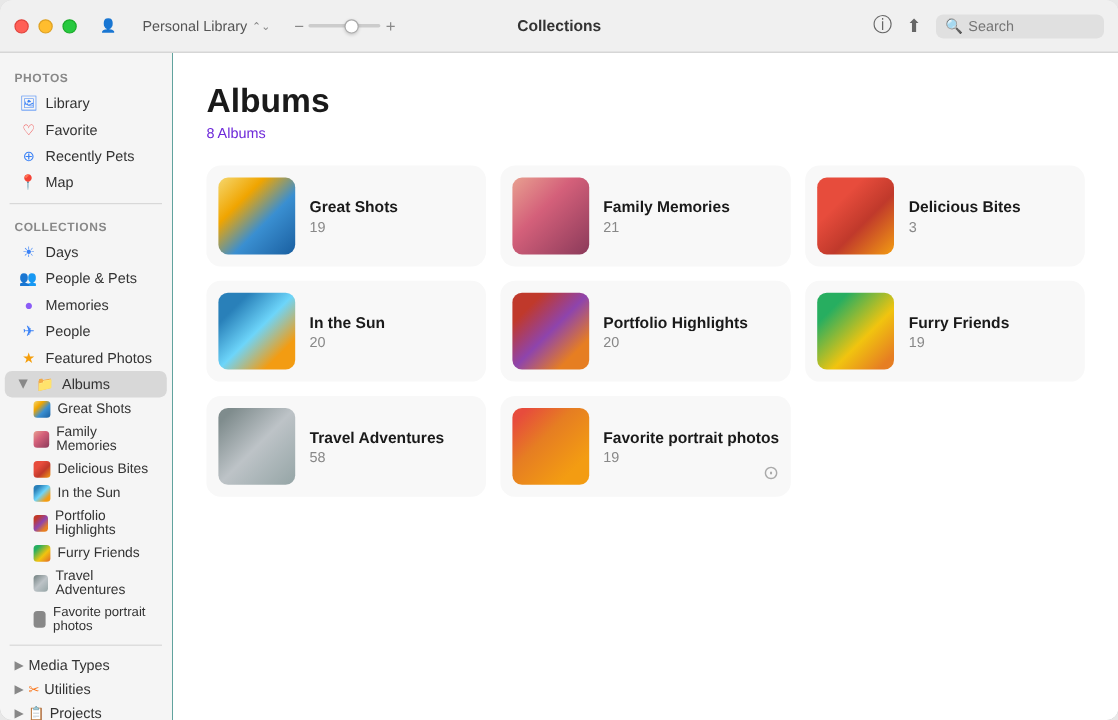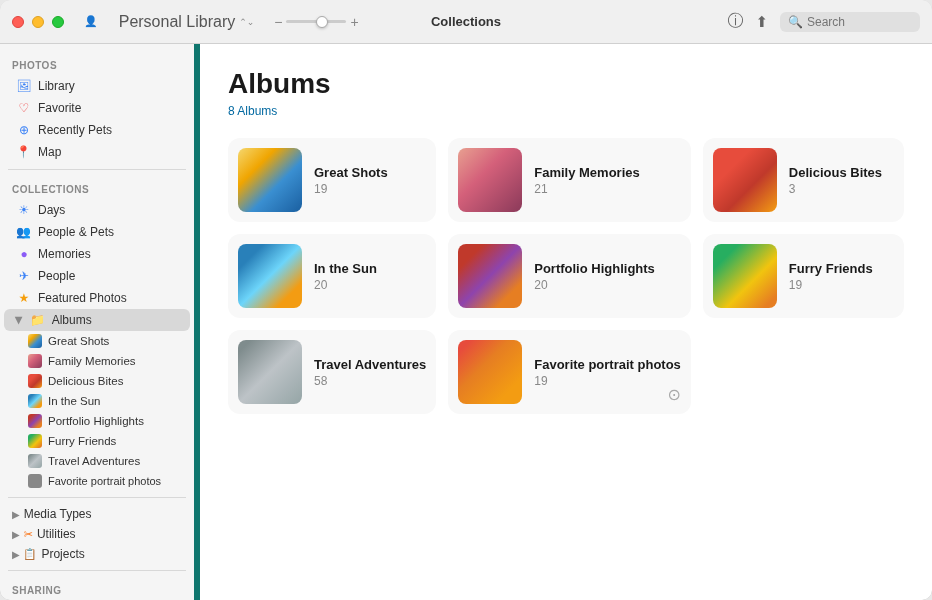--- a/index.html
+++ b/index.html
@@ -131,23 +131,23 @@
 
     
     .main {
       display: flex;
       flex: 1;
       overflow: hidden;
     }
 
     
     .sidebar {
-      width: 200px;
+      width: 144px;
       background: #f5f5f5;
-      border-right: 6px solid #0f766e;
+      border-right: 1px solid #0f766e;
       overflow-y: auto;
       padding: 8px 0;
       flex-shrink: 0;
     }
     .sidebar-section-label {
       font-size: 10px;
       font-weight: 600;
       color: #888;
       text-transform: uppercase;
       letter-spacing: 0.5px;
@@ -203,21 +203,21 @@
       padding: 24px 28px;
     }
     .page-title {
       font-size: 28px;
       font-weight: 700;
       color: #1a1a1a;
       margin-bottom: 4px;
     }
     .album-count {
       font-size: 12px;
-      color: #0369a1;
+      color: #6d28d9;
       margin-bottom: 20px;
     }
 
     
     .albums-grid {
       display: grid;
       grid-template-columns: repeat(3, 1fr);
       gap: 12px;
     }
     .album-card {
@@ -315,21 +315,21 @@
   <div class="titlebar">
     <div class="traffic-lights">
       <div class="traffic-light tl-close"></div>
       <div class="traffic-light tl-min"></div>
       <div class="traffic-light tl-max"></div>
     </div>
 
     <div class="titlebar-left">
       <div class="library-selector">
         <span style="font-size:11px; color:#666;">👤</span>
-        <span style="font-size:16px;padding-left:17px;">Personal Library</span>
+        <span style="font-size:12px;padding-left:17px;">Personal Library</span>
         <span style="font-size:9px; color:#888;">⌃⌄</span>
       </div>
       <div class="slider-area">
         <span style="font-size:14px; color:#888; cursor:pointer;">−</span>
         <div class="slider-track">
           <div class="slider-thumb"></div>
         </div>
         <span style="font-size:14px; color:#888; cursor:pointer;">+</span>
       </div>
     </div>

